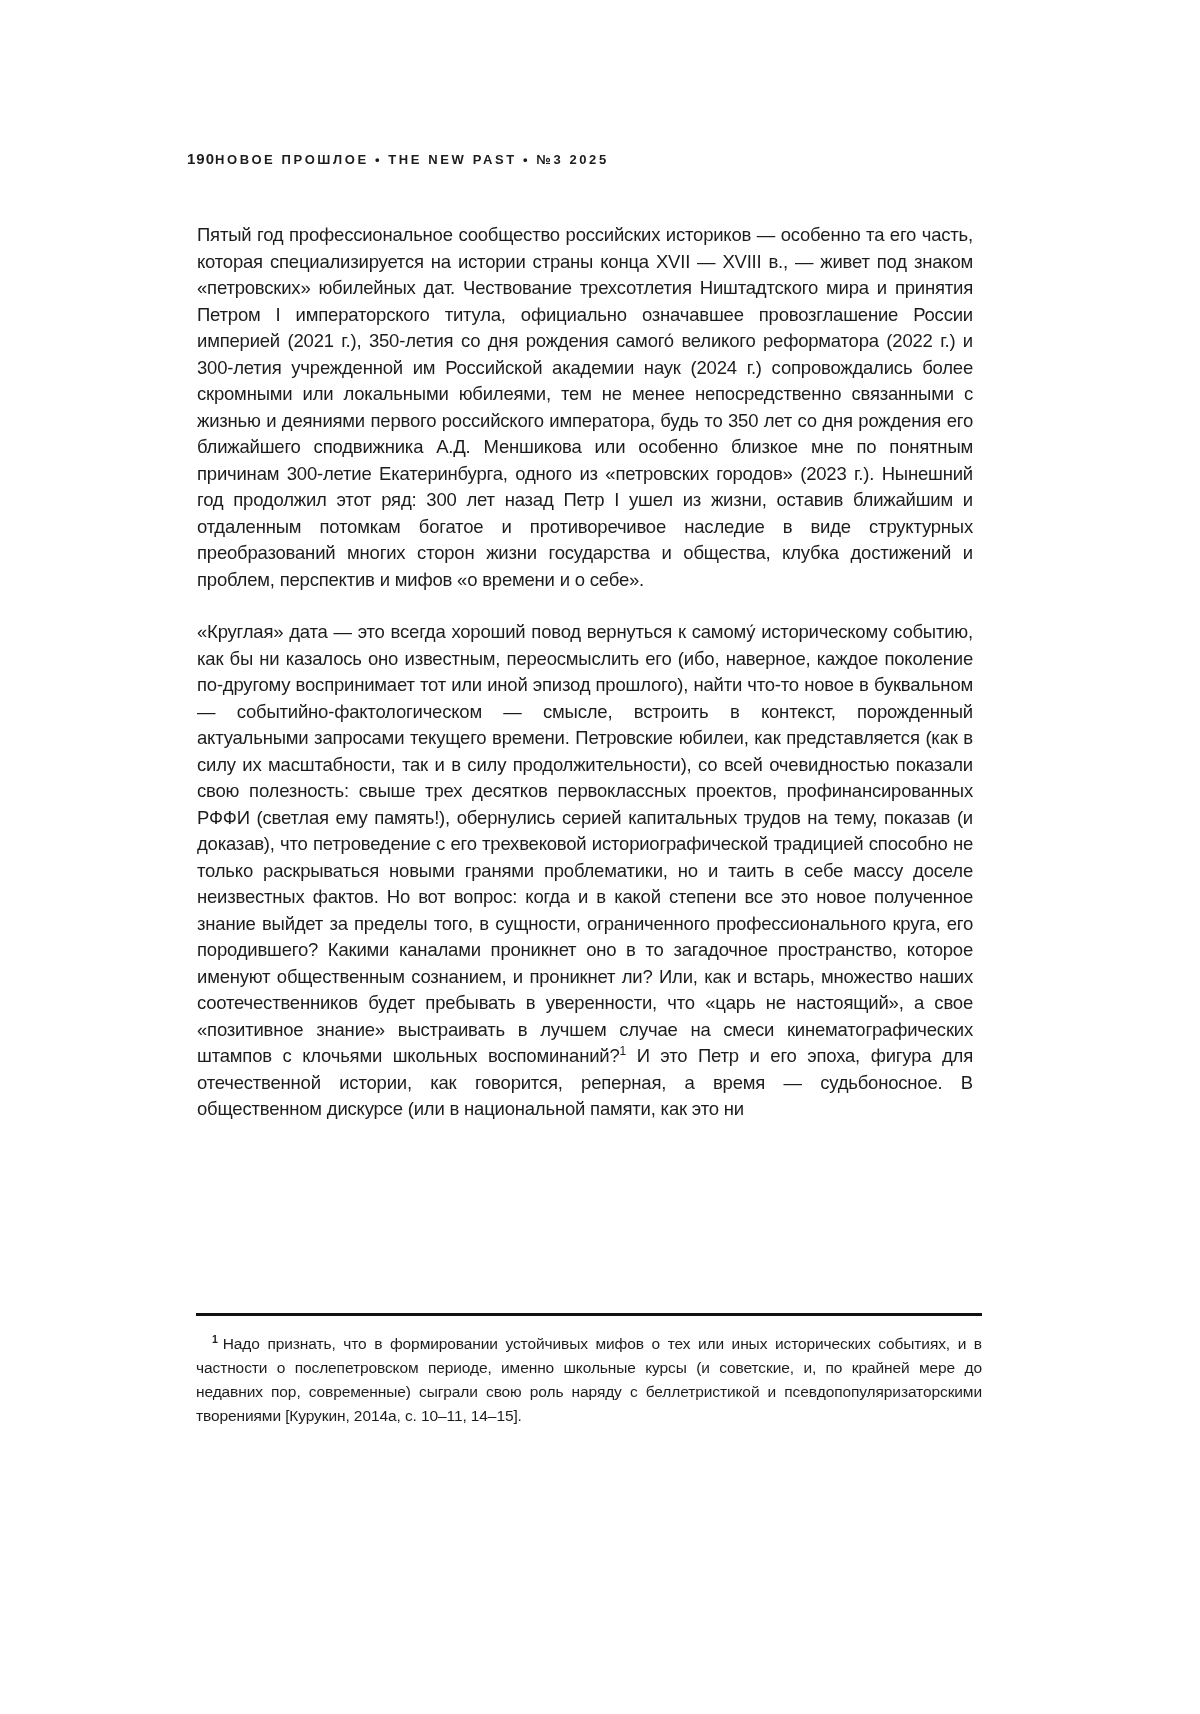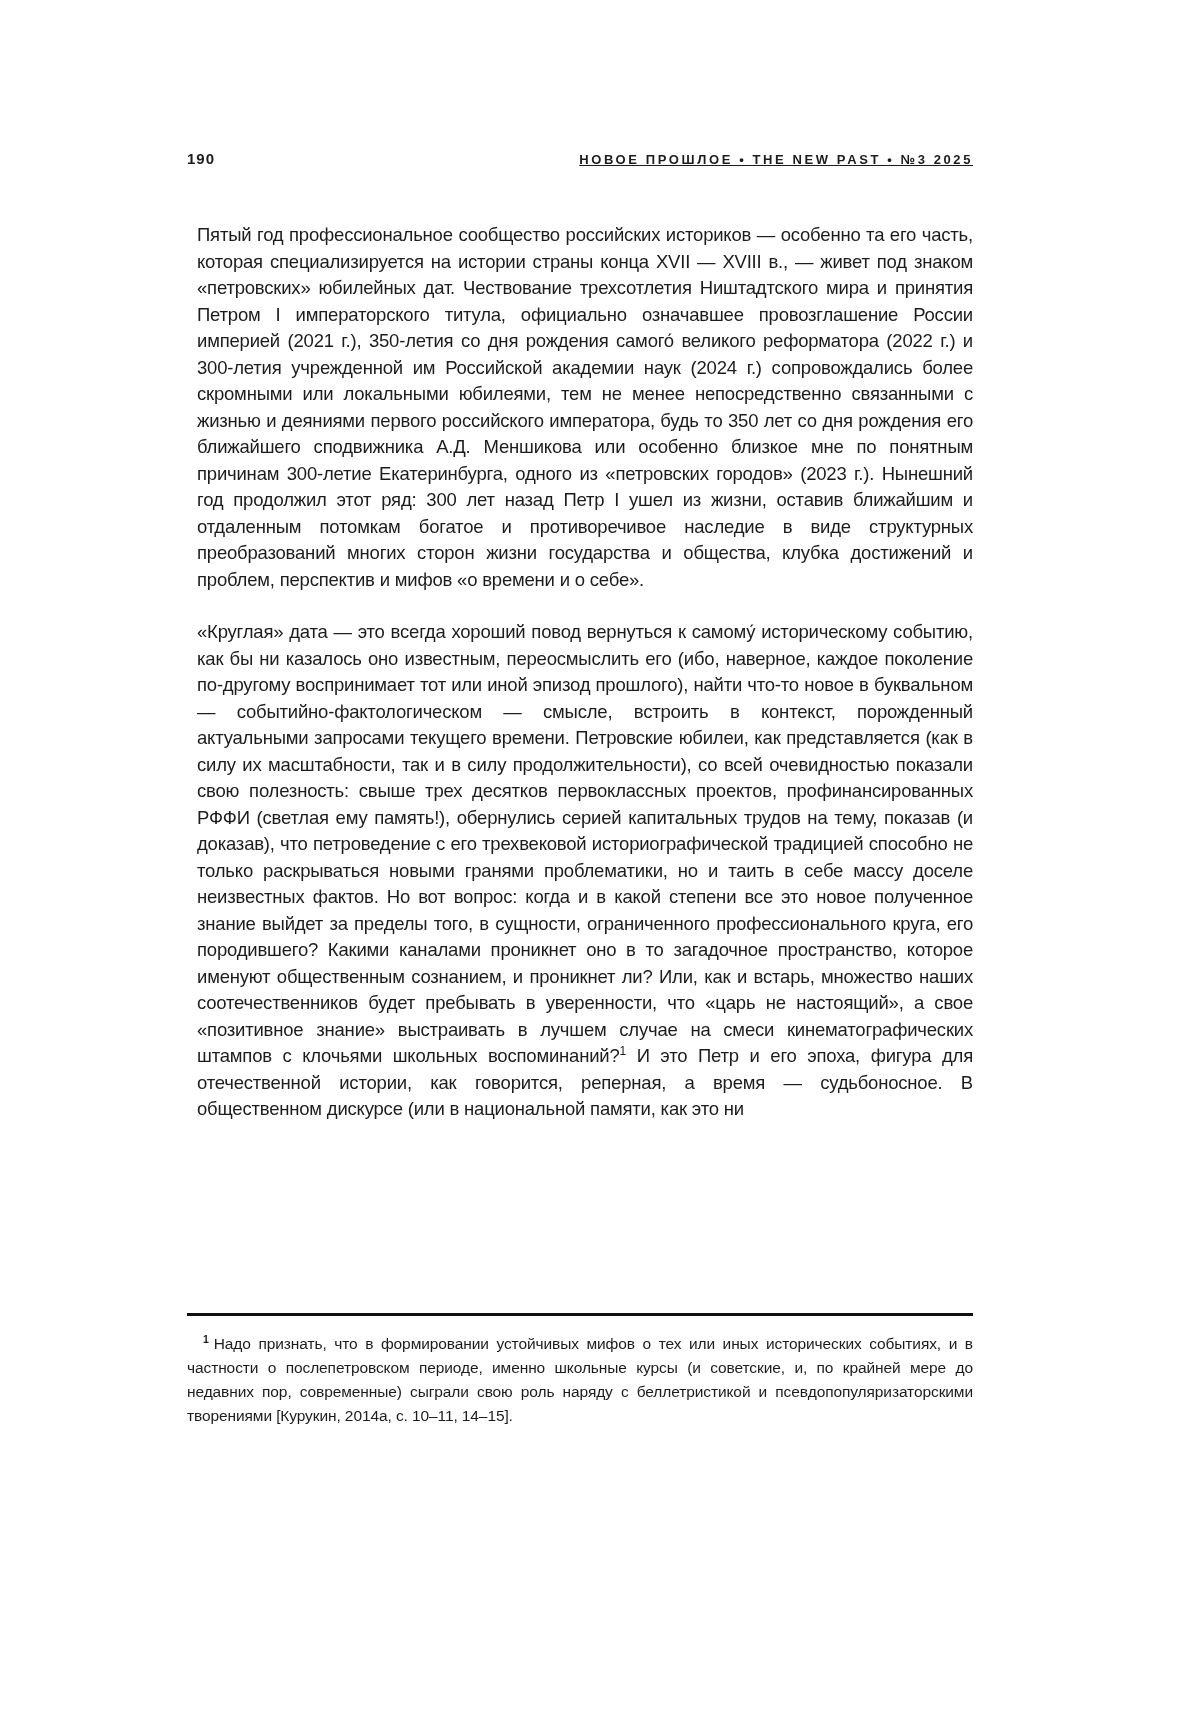--- a/index.html
+++ b/index.html
@@ -13,36 +13,35 @@
     font-family: "Liberation Sans", "DejaVu Sans", sans-serif;
     color: #1c1c1c;
     overflow: hidden;
   }
   .running-header {
     position: absolute;
     top: 150px;
     left: 187px;
     width: 786px;
     display: flex;
-    justify-content: space-between;
+    justify-content: flex-start;
     align-items: baseline;
   }
   .page-num {
     font-size: 15px;
     font-weight: 600;
     letter-spacing: 1px;
     color: #1c1c1c;
   }
   .running-title {
     font-size: 13px;
     font-weight: 700;
     letter-spacing: 2.6px;
     color: #1c1c1c;
     white-space: nowrap;
-    text-decoration: underline;
   }
   .content {
     position: absolute;
     top: 222px;
     left: 187px;
     width: 786px;
   }
   .para {
     font-size: 18.5px;
     line-height: 26.5px;
@@ -56,21 +55,21 @@
   .para + .para { margin-top: 26px; }
   .fnref {
     font-size: 12px;
     line-height: 0;
     vertical-align: super;
     color: #1c1c1c;
   }
   .footnote-area {
     position: absolute;
     top: 1313px;
-    left: 187px;
+    left: 196px;
     width: 786px;
   }
   .footnote-rule {
     width: 100%;
     height: 3px;
     background: #111111;
     margin-bottom: 16px;
   }
   .footnote {
     font-size: 15.5px;

